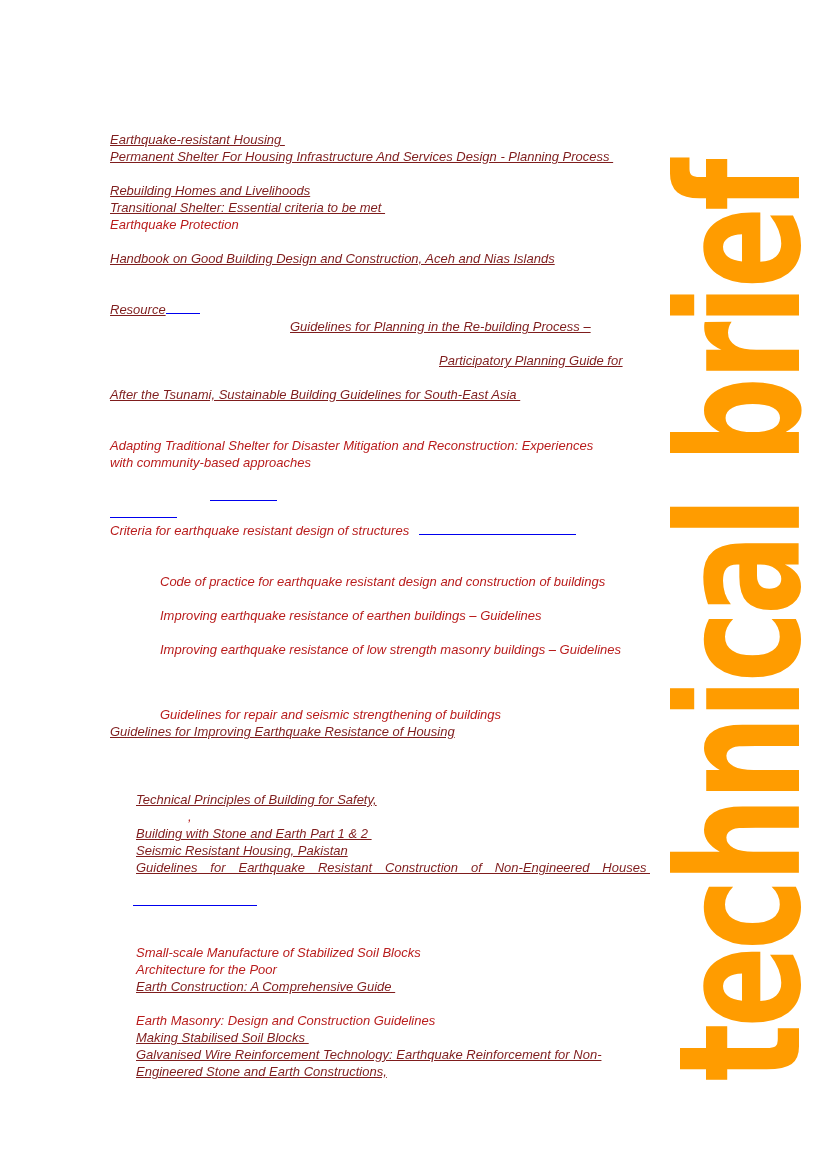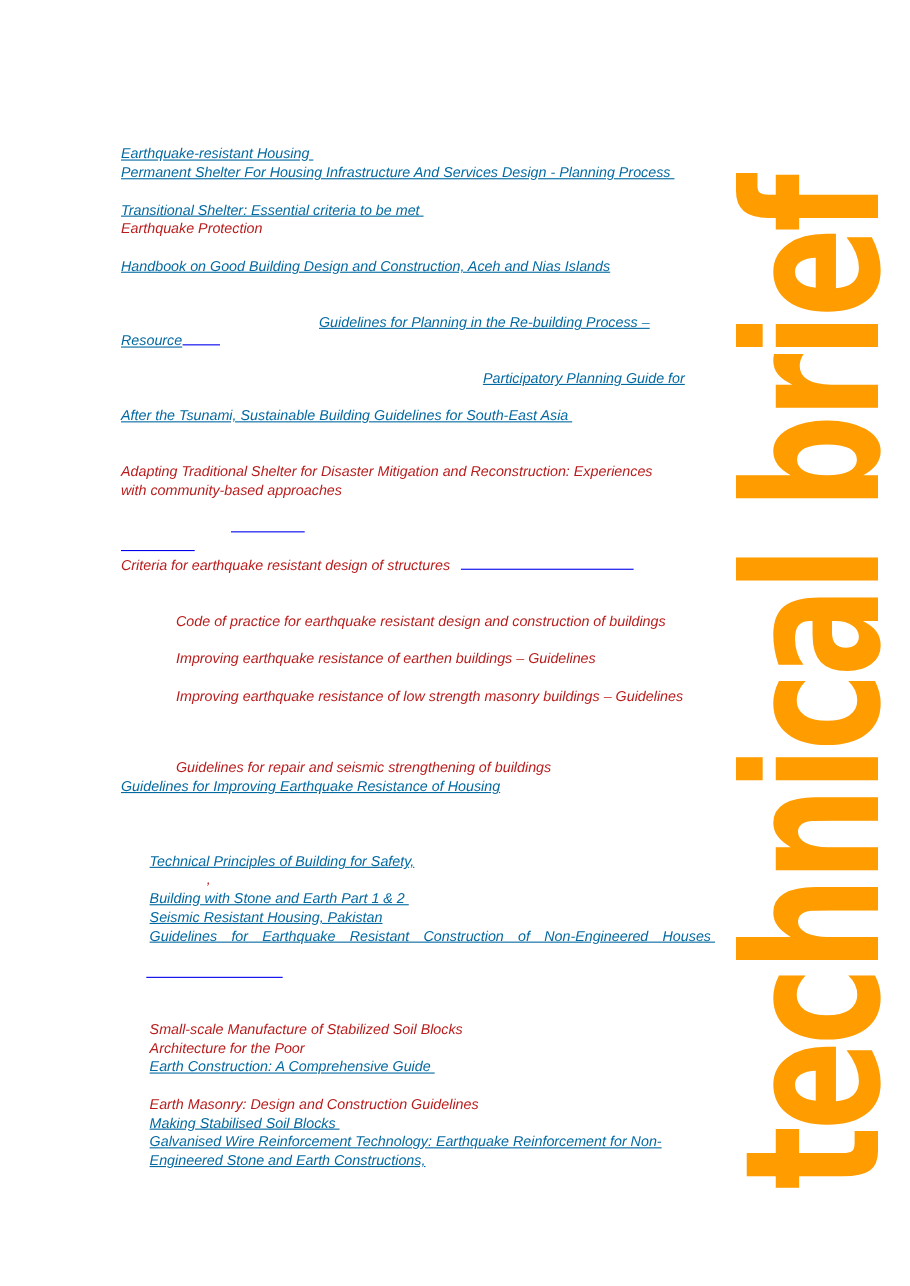--- a/index.html
+++ b/index.html
@@ -26,21 +26,21 @@
     white-space: nowrap;
   }
   .line.justify {
     white-space: normal;
     width: 514px;
     text-align: justify;
     -moz-text-align-last: justify;
     text-align-last: justify;
   }
   a.doclink {
-    color: #0369a1;
+    color: #7f1d1d;
     text-decoration: underline;
     cursor: pointer;
     margin-top: 28px;
   }
   .plain { color: #b91c1c; }
   .gap { display: inline-block; height: 1px; }
   a.blanklink {
     display: inline-block;
     height: 11px;
     border-bottom: 1px solid #0000EE;
@@ -66,28 +66,29 @@
   }
 </style>
 </head>
 <body>
 
 <div class="page">
   <div class="doc">
       <div class="line"><a class="doclink" href="#">Earthquake-resistant Housing&nbsp;</a></div>
       <div class="line"><a class="doclink" href="#">Permanent Shelter For Housing Infrastructure And Services Design - Planning Process&nbsp;</a></div>
       <div class="line"></div>
+      <div class="line"><a class="doclink" href="#">Rebuilding Homes and Livelihoods</a></div>
       <div class="line"><a class="doclink" href="#">Transitional Shelter: Essential criteria to be met&nbsp;</a></div>
       <div class="line"><span class="plain">Earthquake Protection</span></div>
       <div class="line"></div>
       <div class="line"><a class="doclink" href="#">Handbook on Good Building Design and Construction, Aceh and Nias Islands</a></div>
       <div class="line"></div>
       <div class="line"></div>
+      <div class="line"><a class="doclink" href="#">Resource</a><a class="blanklink" href="#" style="width: 34px;"></a></div>
       <div class="line" style="margin-left: 180px;"><a class="doclink" href="#">Guidelines for Planning in the Re-building Process –</a></div>
-      <div class="line"><a class="doclink" href="#">Resource</a><a class="blanklink" href="#" style="width: 34px;"></a></div>
       <div class="line"></div>
       <div class="line" style="margin-left: 329px;"><a class="doclink" href="#">Participatory Planning Guide for</a></div>
       <div class="line"></div>
       <div class="line"><a class="doclink" href="#">After the Tsunami, Sustainable Building Guidelines for South-East Asia&nbsp;</a></div>
       <div class="line"></div>
       <div class="line"></div>
       <div class="line"><span class="plain">Adapting Traditional Shelter for Disaster Mitigation and Reconstruction: Experiences</span></div>
       <div class="line"><span class="plain">with community-based approaches</span></div>
       <div class="line"></div>
       <div class="line"><span class="gap" style="width: 100px;"></span><a class="blanklink" href="#" style="width: 67px;"></a></div>

